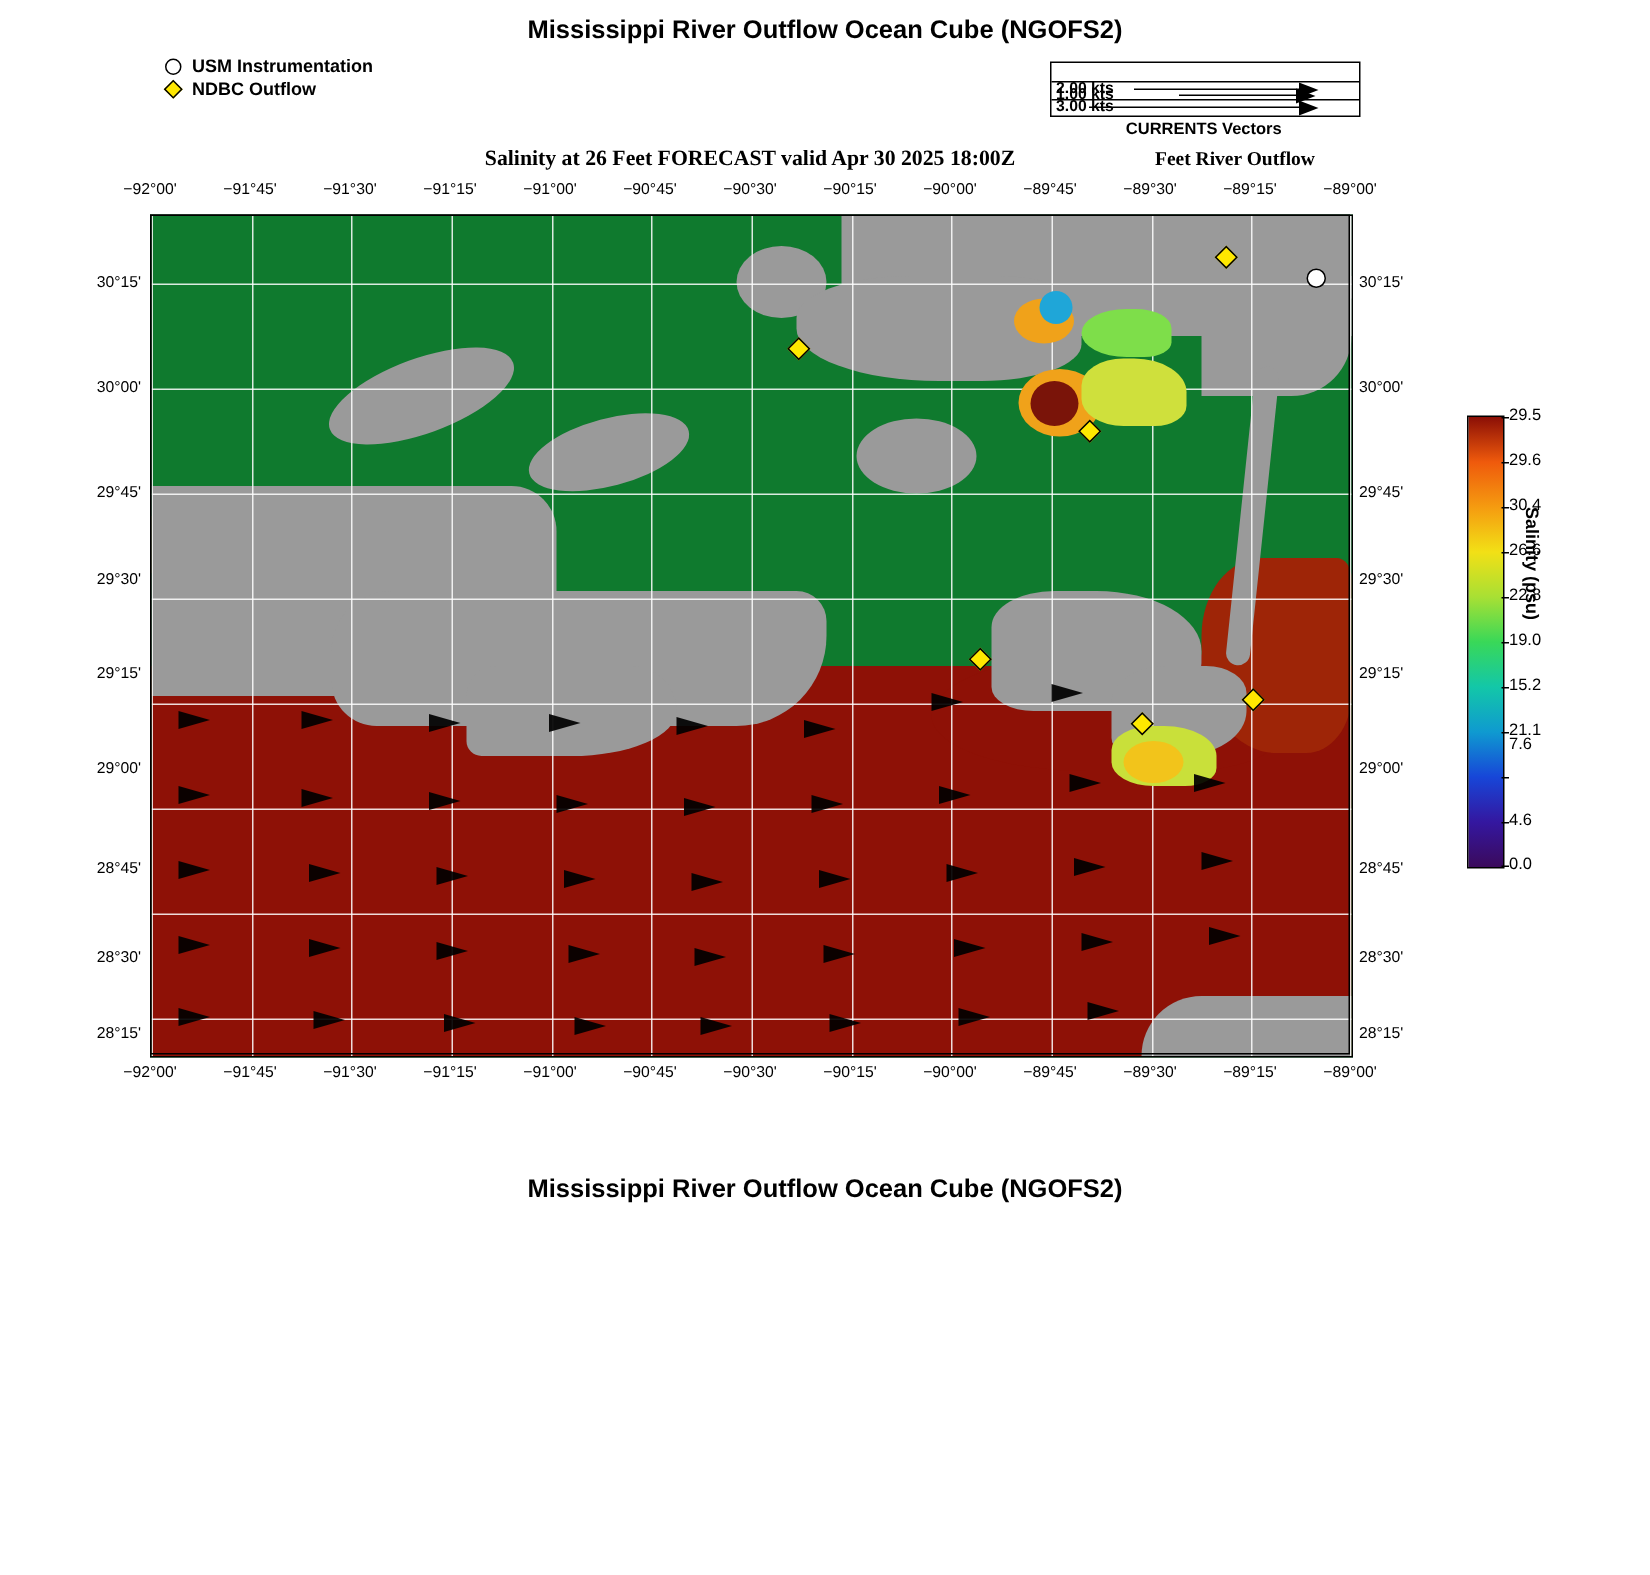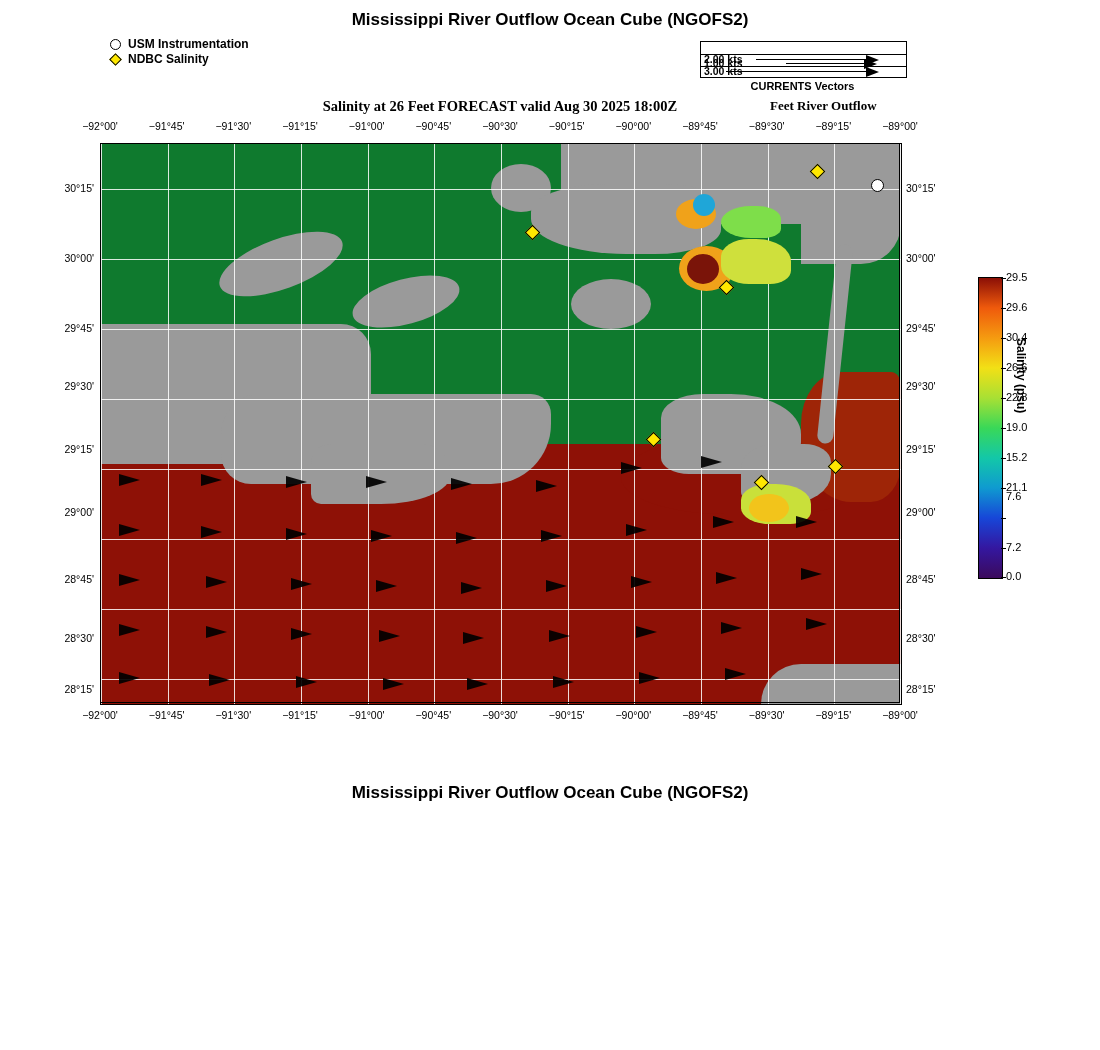--- a/index.html
+++ b/index.html
@@ -191,21 +191,21 @@
 <body>
 
 <div class="abs" id="title-top">Mississippi River Outflow Ocean Cube (NGOFS2)</div>
 
 <div class="abs legend-row" id="legend-usm">
   <span class="sym-circle"></span>
   <span class="lbl">USM Instrumentation</span>
 </div>
 <div class="abs legend-row" id="legend-ndbc">
   <span class="sym-diamond"></span>
-  <span class="lbl">NDBC Salinity</span>
+  <span class="lbl">NDBC Outflow</span>
 </div>
 
 <div class="abs" id="vector-key">
   <div class="vk-row" style="top:17px">
     <span class="vk-lbl">1.00 kts</span>
     <span class="vk-arrow" style="left:85px; top:0; width:105px">
       <span class="shaft" style="width:78px"></span>
       <span class="head" style="left:78px"></span>
     </span>
   </div>
@@ -221,21 +221,21 @@
   <div class="vk-row" style="top:25px">
     <span class="vk-lbl">3.00 kts</span>
     <span class="vk-arrow" style="left:25px; top:0; width:165px">
       <span class="shaft" style="width:140px"></span>
       <span class="head" style="left:140px"></span>
     </span>
   </div>
 </div>
 <div class="abs" id="currents-caption">CURRENTS Vectors</div>
 
-<div class="abs" id="subtitle">Salinity at 26 Feet FORECAST valid Aug 30 2025 18:00Z</div>
+<div class="abs" id="subtitle">Salinity at 26 Feet FORECAST valid Apr 30 2025 18:00Z</div>
 <div class="abs" id="outflow-label">Feet River Outflow</div>
 
 <div class="abs" id="plot">
 
   <div class="abs" style="left:0; top:300px; width:800px; height:260px; background:#8e1106;"></div>
   <div class="abs" style="left:0; top:300px; width:560px; height:40px; background:#8e1106;"></div>
   <div class="abs" style="left:520px; top:290px; width:230px; height:80px; background:#8e1106; border-radius:60% 40% 30% 50%;"></div>
   <div class="abs" style="left:700px; top:228px; width:100px; height:130px; background:#9e2507; border-radius:40% 10% 30% 50%;"></div>
   <div class="abs" style="left:0; top:200px; width:40px; height:38px; background:#b8390a; border-radius:0 60% 50% 0;"></div>
 
@@ -403,17 +403,17 @@
 <div class="cb-tickmark" style="top:577px"></div>
 <div class="cb-tick" style="top:278px">29.5</div>
 <div class="cb-tick" style="top:308px">29.6</div>
 <div class="cb-tick" style="top:338px">30.4</div>
 <div class="cb-tick" style="top:368px">26.6</div>
 <div class="cb-tick" style="top:398px">22.8</div>
 <div class="cb-tick" style="top:428px">19.0</div>
 <div class="cb-tick" style="top:458px">15.2</div>
 <div class="cb-tick" style="top:488px">21.1</div>
 <div class="cb-tick" style="top:497px">7.6</div>
-<div class="cb-tick" style="top:548px">7.2</div>
+<div class="cb-tick" style="top:548px">4.6</div>
 <div class="cb-tick" style="top:577px">0.0</div>
 <div id="cbar-title">Salinity (psu)</div>
 
 <div class="abs" id="title-bottom">Mississippi River Outflow Ocean Cube (NGOFS2)</div>
 
 </body></html>

